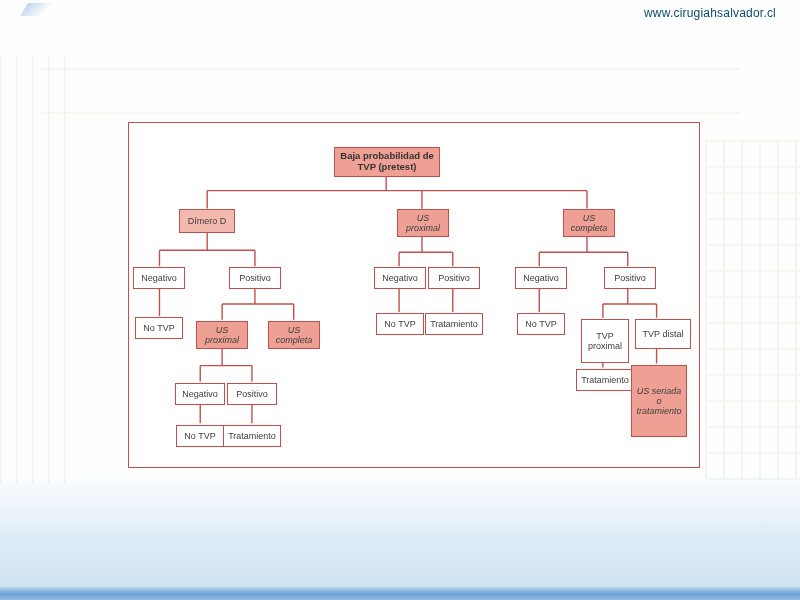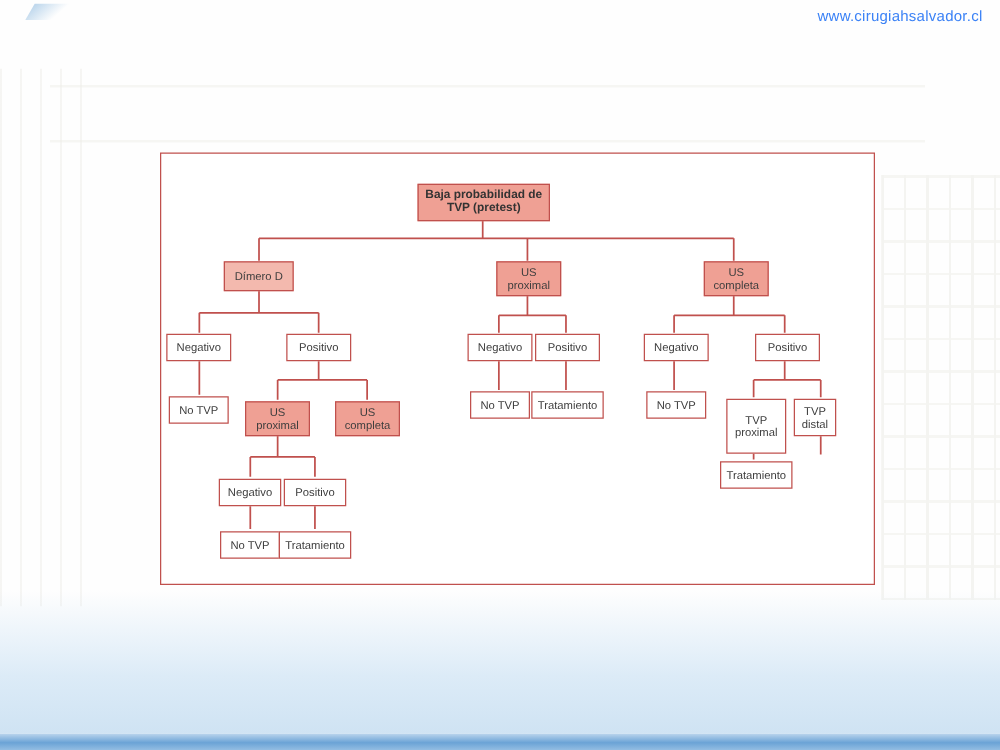--- a/index.html
+++ b/index.html
@@ -29,22 +29,22 @@
     border-top:2px solid #f0efe9; border-bottom:2px solid #f0efe9;
     opacity:.5;
   }
   .corner-mark {
     position:absolute; left:24px; top:3px; width:30px; height:13px;
     background:linear-gradient(120deg, #bcd6ec 0%, rgba(188,214,236,0) 75%);
     transform:skewX(-30deg);
   }
 
   .website {
-    position:absolute; top:6px; right:14px;
-    font-size:12px; color:#3b82f6; letter-spacing:.2px;
+    position:absolute; top:6px; right:24px;
+    font-size:12px; color:#0c4a6e; letter-spacing:.2px;
     text-decoration:none;
   }
 
   
   .sky {
     position:absolute; left:0; bottom:13px; width:100%; height:115px;
     background:linear-gradient(180deg, rgba(233,242,250,0) 0%, #dcebf7 60%, #cfe3f3 100%);
   }
   .bottom-band {
     position:absolute; left:0; bottom:0; width:100%; height:13px;
@@ -65,21 +65,21 @@
 
   .node {
     position:absolute;
     border:1.4px solid #c0504d;
     background:#ffffff;
     color:#3d3d3d;
     font-size:9px; line-height:1.12;
     display:flex; align-items:center; justify-content:center;
     text-align:center; padding:1px 2px;
   }
-  .node.filled { background:#efa094; }
+  .node.filled { background:#efa094;font-style:italic; }
   .node.light  { background:#f3b9ae;text-align:right; }
   .node.root   { background:#efa094; font-weight:bold; font-size:9.5px; color:#333333; }
 </style>
 </head>
 <body>
 
 <div class="slide">
 
   <div class="wm wm-left"></div>
   <div class="wm wm-right"></div>
@@ -124,22 +124,23 @@
 
     <div class="node" style="left:245px;top:144px;width:52px;height:22px">Negativo</div>
     <div class="node" style="left:299px;top:144px;width:52px;height:22px">Positivo</div>
     <div class="node" style="left:247px;top:190px;width:48px;height:22px">No TVP</div>
     <div class="node" style="left:296px;top:190px;width:58px;height:22px">Tratamiento</div>
 
     <div class="node" style="left:386px;top:144px;width:52px;height:22px">Negativo</div>
     <div class="node" style="left:475px;top:144px;width:52px;height:22px">Positivo</div>
     <div class="node" style="left:388px;top:190px;width:48px;height:22px">No TVP</div>
     <div class="node" style="left:452px;top:196px;width:48px;height:44px">TVP proximal</div>
-    <div class="node" style="left:506px;top:196px;width:34px;height:30px">TVP distal</div>
+    <div class="node" style="left:506px;top:196px;width:56px;height:30px">TVP distal</div>
     <div class="node" style="left:447px;top:246px;width:58px;height:22px">Tratamiento</div>
+    <div class="node filled" style="left:502px;top:242px;width:56px;height:72px">US seriada o tratamiento</div>
 
   </div>
 
   <div class="caption">Sociedad española de trombosis y hemostasia9.ª   Conferencia del ACCP (2012)</div>
 
   <div class="sky"></div>
   <div class="bottom-band"></div>
 
 </div>
 

